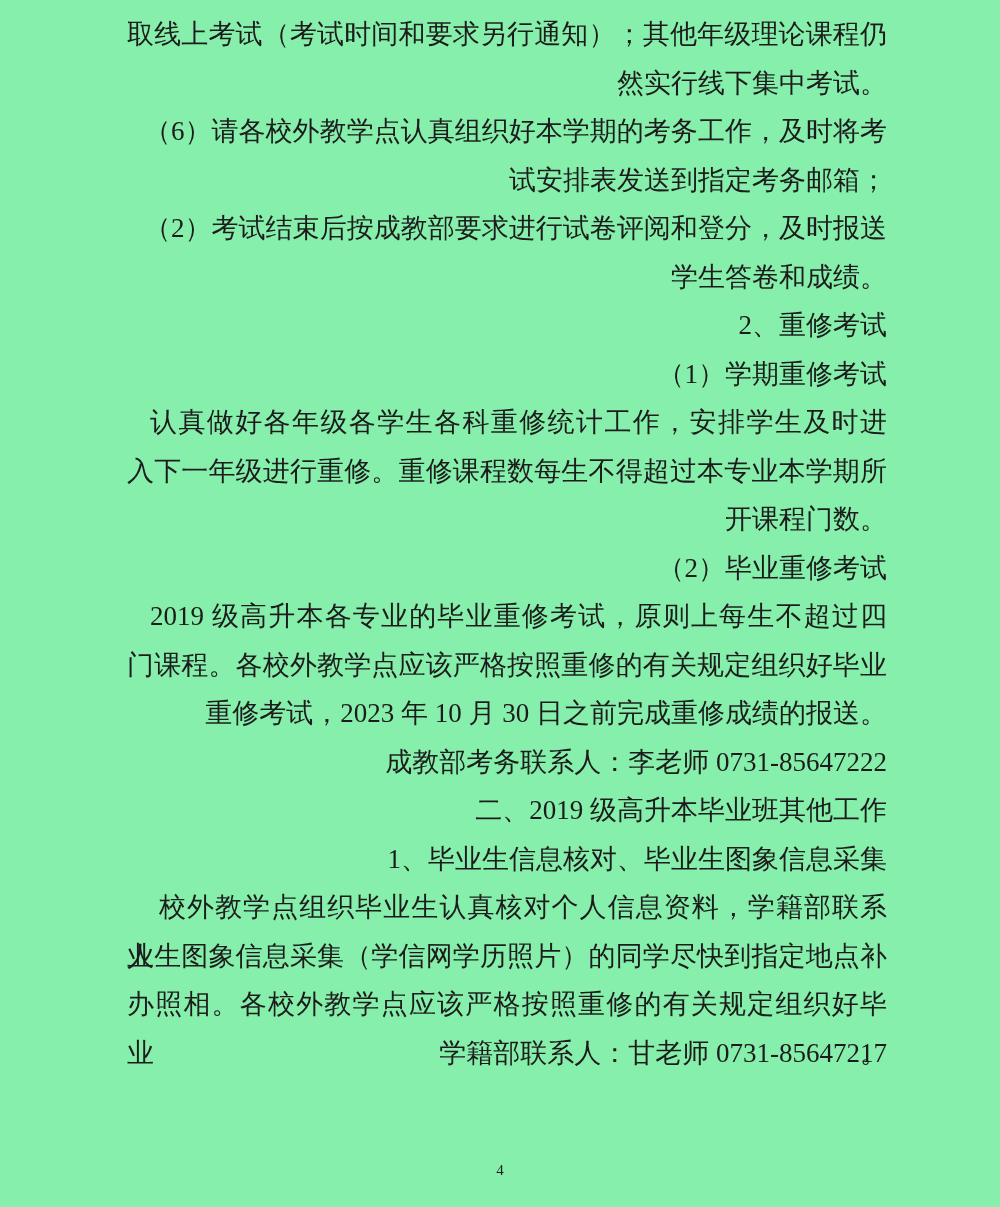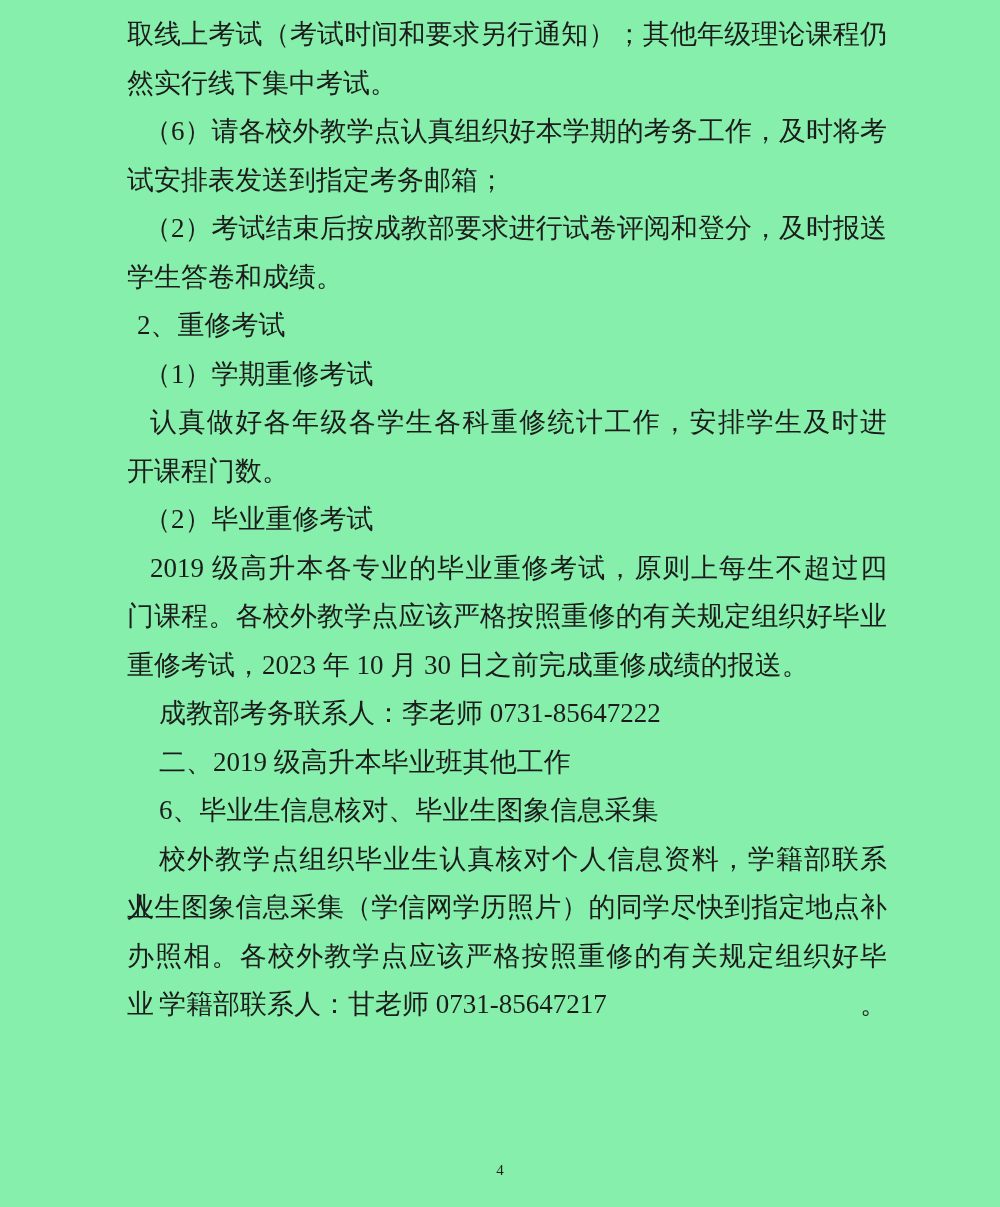--- a/index.html
+++ b/index.html
@@ -21,21 +21,21 @@
     left: 127px;
     top: 10px;
     width: 760px;
   }
   .ln {
     height: 48.5px;
     line-height: 48.5px;
     font-size: 27px;
     white-space: nowrap;
     letter-spacing: 0px;
-    text-align: left;
+    text-align: right;
   }
   
   .j {
     white-space: normal;
     text-align: justify;
     text-align-last: justify;
     text-justify: inter-character;
   }
   
   .ind-p  { text-indent: 17px; }  
@@ -61,28 +61,29 @@
   <div class="textblock">
     <div class="ln j">取线上考试（考试时间和要求另行通知）；其他年级理论课程仍</div>
     <div class="ln">然实行线下集中考试。</div>
     <div class="ln j ind-p">（6）请各校外教学点认真组织好本学期的考务工作，及时将考</div>
     <div class="ln">试安排表发送到指定考务邮箱；</div>
     <div class="ln j ind-p">（2）考试结束后按成教部要求进行试卷评阅和登分，及时报送</div>
     <div class="ln">学生答卷和成绩。</div>
     <div class="ln ind-s1">2、重修考试</div>
     <div class="ln ind-p">（1）学期重修考试</div>
     <div class="ln j ind-2">认真做好各年级各学生各科重修统计工作，安排学生及时进</div>
+    <div class="ln j">入下一年级进行重修。重修课程数每生不得超过本专业本学期所</div>
     <div class="ln">开课程门数。</div>
     <div class="ln ind-p">（2）毕业重修考试</div>
     <div class="ln j ind-2">2019 级高升本各专业的毕业重修考试，原则上每生不超过四</div>
     <div class="ln j">门课程。各校外教学点应该严格按照重修的有关规定组织好毕业</div>
     <div class="ln">重修考试，2023 年 10 月 30 日之前完成重修成绩的报送。</div>
     <div class="ln ind-b">成教部考务联系人：李老师 0731-85647222</div>
     <div class="ln ind-b">二、2019 级高升本毕业班其他工作</div>
-    <div class="ln ind-b">6、毕业生信息核对、毕业生图象信息采集</div>
+    <div class="ln ind-b">1、毕业生信息核对、毕业生图象信息采集</div>
     <div class="ln j ind-b">校外教学点组织毕业生认真核对个人信息资料，学籍部联系人</div>
     <div class="ln j">业生图象信息采集（学信网学历照片）的同学尽快到指定地点补</div>
     <div class="ln j">办照相。各校外教学点应该严格按照重修的有关规定组织好毕业。</div>
     <div class="ln ind-b">学籍部联系人：甘老师 0731-85647217</div>
   </div>
 
   <div class="footer">
     <span>4</span>
   </div>
 </div>

